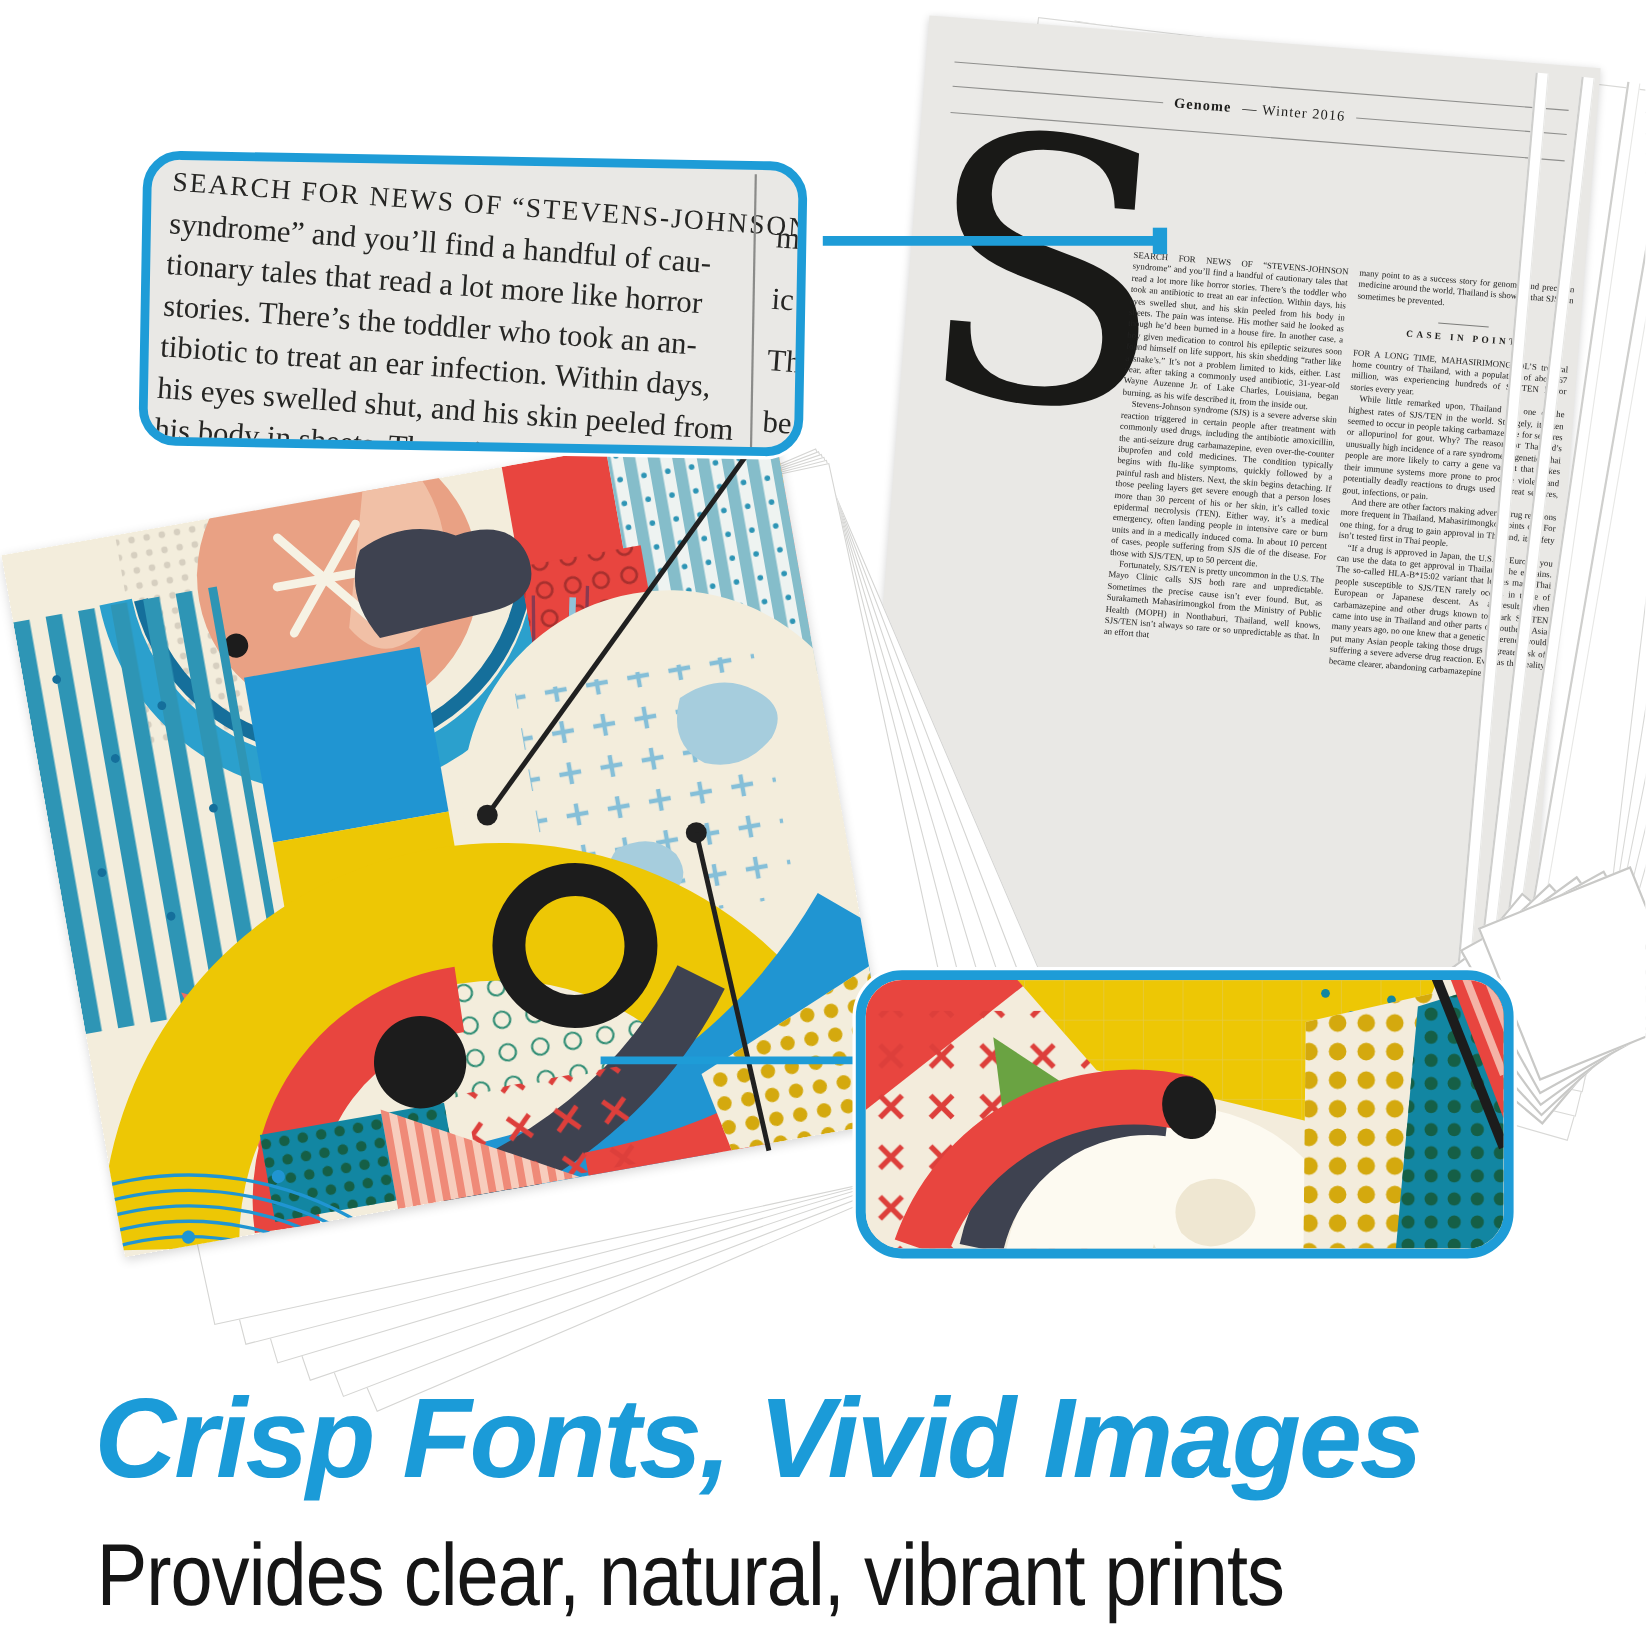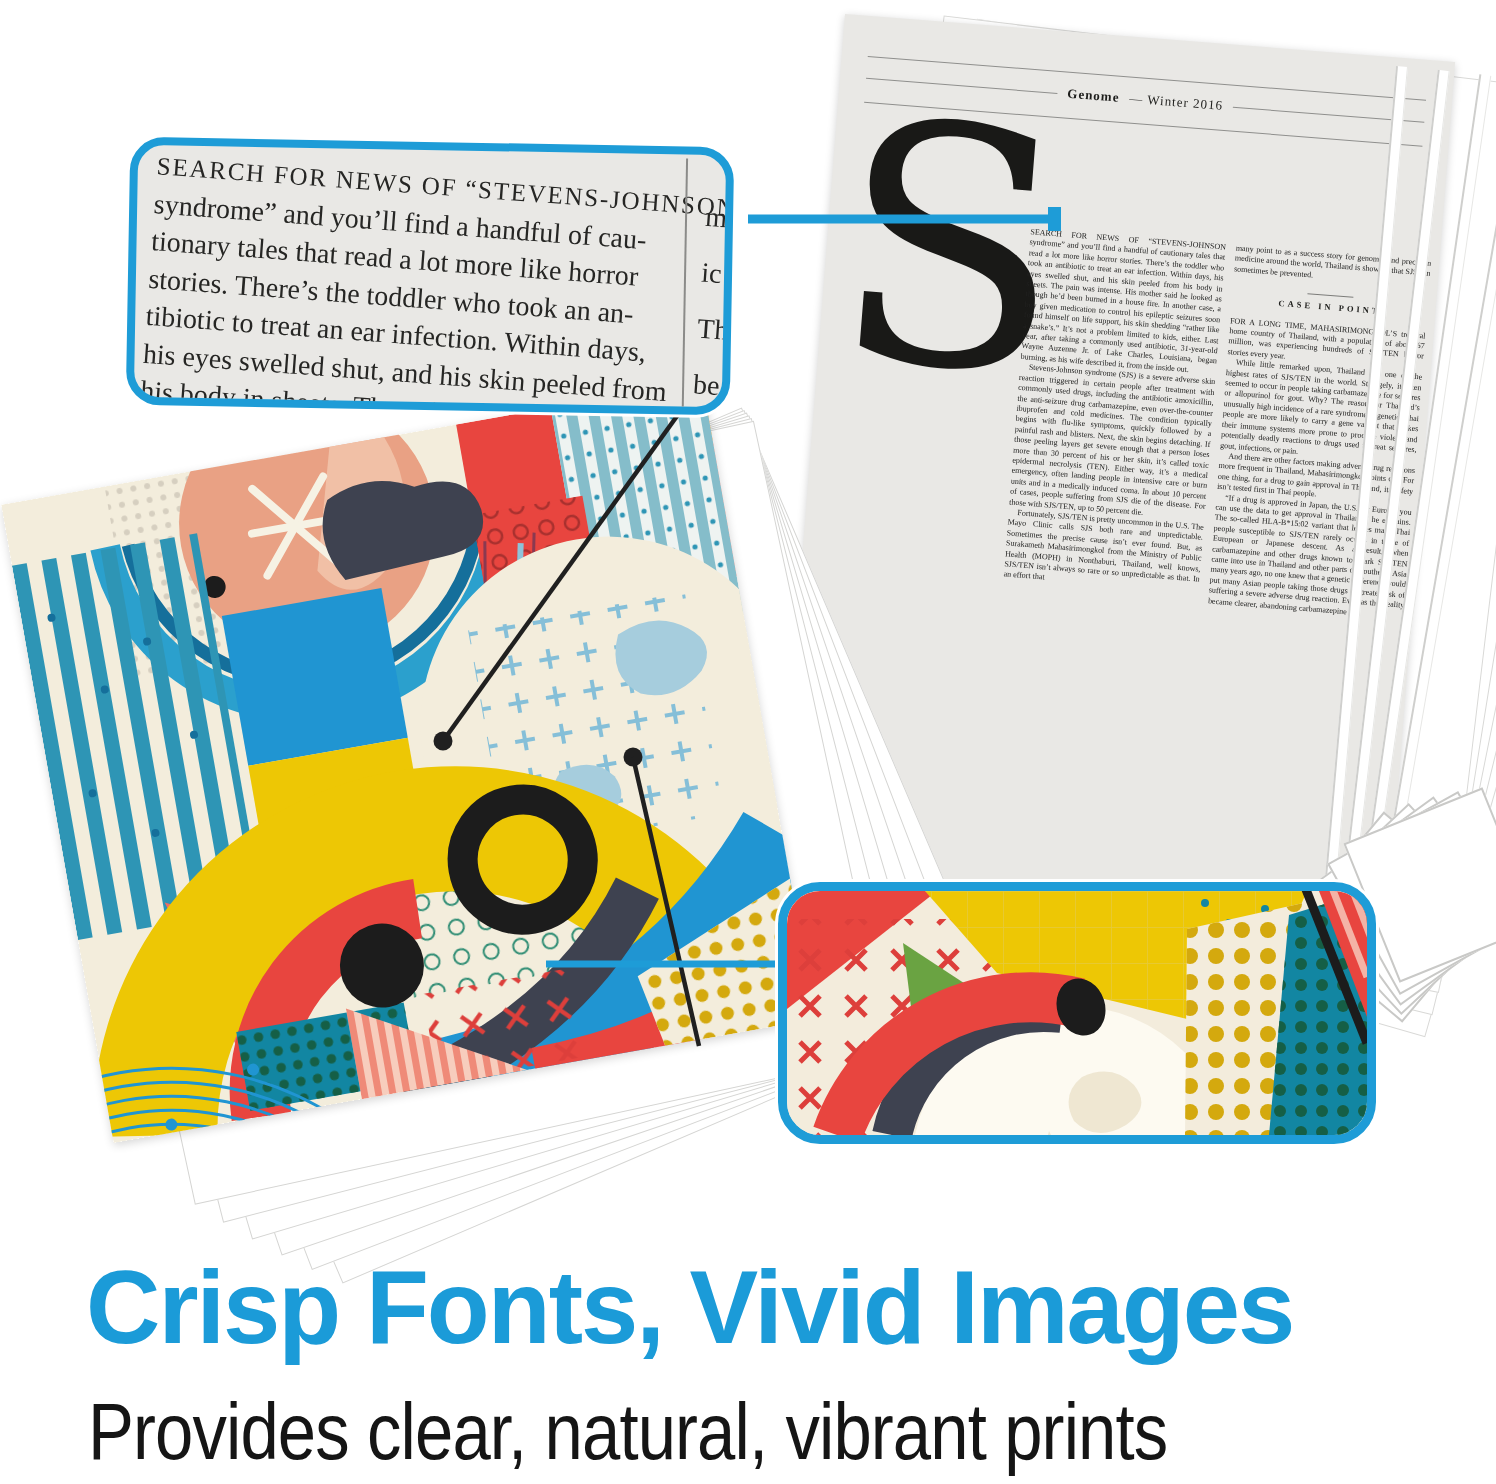--- a/index.html
+++ b/index.html
@@ -76,21 +76,21 @@
                transform:rotate(1deg);}
   .zoomtext{position:absolute;left:20px;top:2px;width:760px;transform:rotate(3.2deg);transform-origin:0 0;
             font-family:"Liberation Serif",serif;font-size:28px;line-height:37.5px;color:#262624;white-space:nowrap;}
   .zl.caps{font-size:25px;letter-spacing:1.8px;}
   .zoom-divider{position:absolute;left:548px;top:4px;height:430px;width:1.5px;background:#8b8b89;}
   .frag{position:absolute;left:570px;top:34px;line-height:56px;}
   .callout-bottom{left:778px;top:882px;width:598px;height:262px;border-radius:42px;background:#f3ecdc;border-width:9px;}
 
   
   .headline{position:absolute;left:86px;top:1254px;font-size:103px;font-weight:800;letter-spacing:-2px;
-            color:#1b9bd8;z-index:60;line-height:1.05;}
+            color:#1b9bd8;z-index:60;line-height:1.05;font-style:italic;}
   .subtitle{position:absolute;left:88px;top:1390px;font-size:80px;font-weight:200;letter-spacing:-1px;
             color:#151515;z-index:60;line-height:1.05;transform:scaleX(.86);transform-origin:0 0;}
 </style>
 </head>
 <body>
 
 <div id="stage">
 
   <div class="mag-fan">
     <div class="fan-sheet f5"></div>

